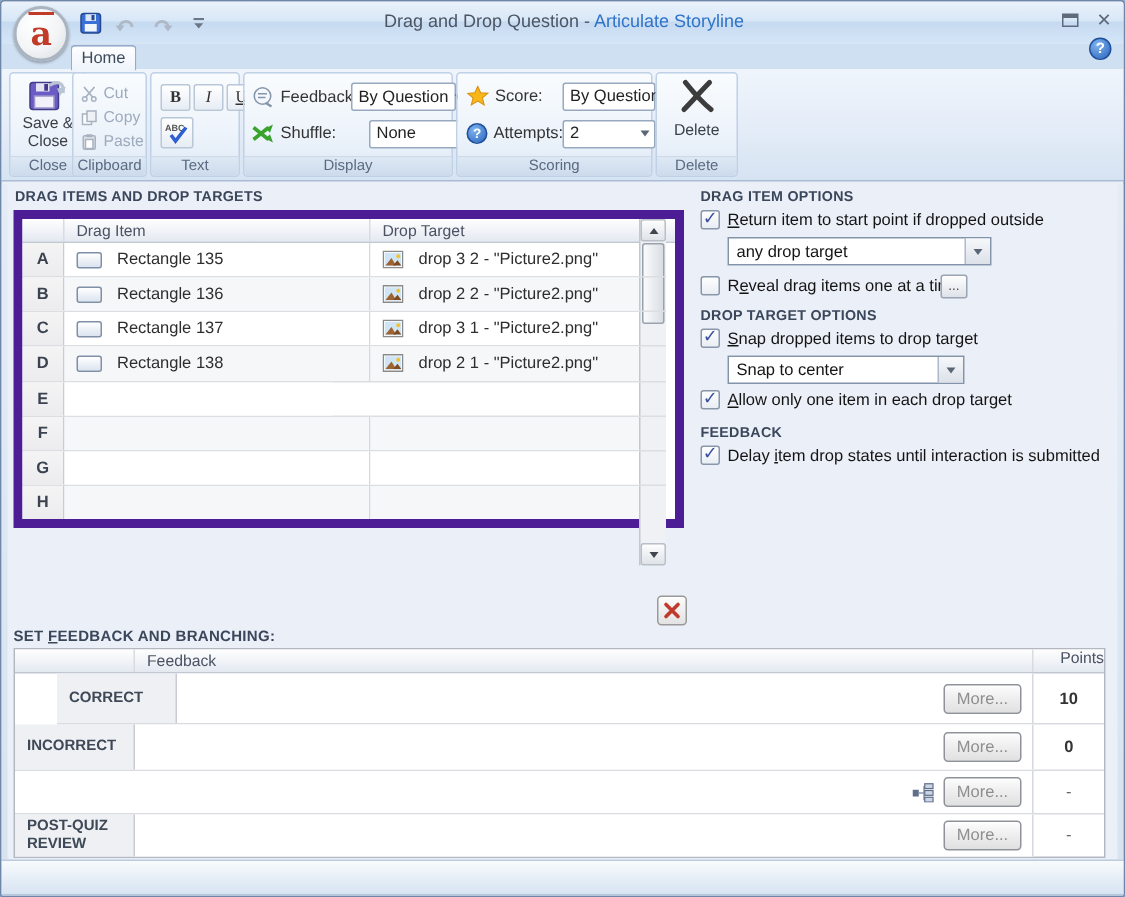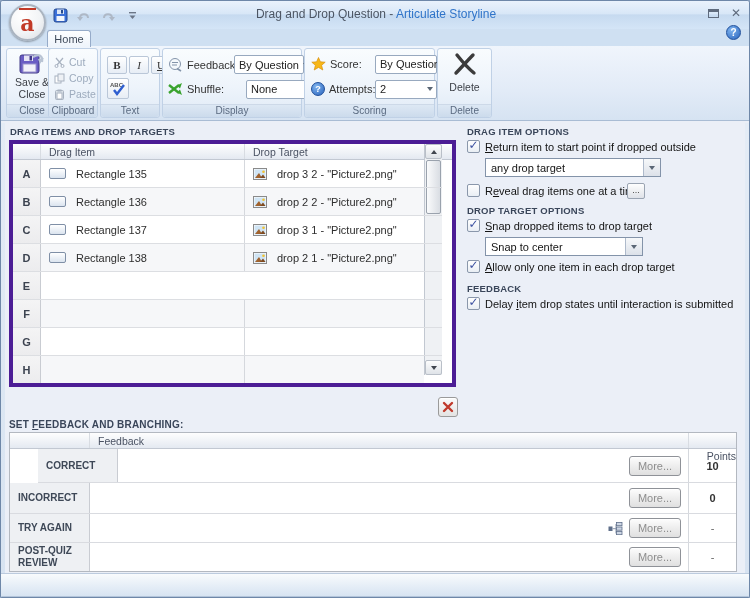--- a/index.html
+++ b/index.html
@@ -59,21 +59,21 @@
   
   .frame-side { position:absolute; top:122px; height:450px; width:4px; background:linear-gradient(#e4ecf6,#d7e3f1); }
   .statusbar { position:absolute; left:0; top:572px; width:750px; height:26px;
                background:linear-gradient(#f8fbfd,#e3ecf6 55%,#d3e1f0); border-top:1px solid #bccbde; }
   .statusbar::after { content:""; position:absolute; left:0; right:0; bottom:0; height:3px; background:linear-gradient(#b9c9dd,#93abc9); }
 
   
   .sec-hdr { position:absolute; font-size:9.5px; font-weight:bold; color:#3a465a; letter-spacing:.2px; }
 
   
-  .dtable { position:absolute; left:8px; top:139px; width:447px; height:247px; border:4px solid #4c1d95;
+  .dtable { position:absolute; left:8px; top:139px; width:447px; height:212px; border:6px solid #4c1d95;
             background:#fff; display:flex; flex-direction:column; }
   .dt-head { display:flex; height:16px; background:linear-gradient(#fefefe,#e4e9f1); border-bottom:1px solid #c2c8d2;
              font-size:10.5px; color:#4a5263; }
   .dt-head .c0 { width:28px; border-right:1px solid #d8dce2; }
   .dt-head .c1 { width:204px; padding:2px 0 0 8px; border-right:1px solid #d8dce2; }
   .dt-head .c2 { width:179px; padding:2px 0 0 8px; }
   .dt-body { flex:1; display:flex; flex-direction:column; }
   .drow { flex:1; display:flex; border-bottom:1px solid #dcdee2; }
   .drow:last-child { border-bottom:none; }
   .drow.alt .dcell { background:#f6f7f9; }
@@ -111,21 +111,21 @@
   .dots-btn { position:absolute; left:626px; top:182px; width:18px; height:16px; border:1px solid #9aa4b2; border-radius:2px;
               background:linear-gradient(#fefefe,#dfe2e8); font-size:9px; color:#444; text-align:center; line-height:13px; }
 
   
   .ftable { position:absolute; left:8px; top:431px; width:728px; height:140px; border:1px solid #b3b8c0;
             background:#fff; display:flex; flex-direction:column; }
   .ft-head { display:flex; height:16px; background:linear-gradient(#fefefe,#e4e9f1); border-bottom:1px solid #c2c8d2;
              font-size:10.5px; color:#4a5263; }
   .ft-head .c0 { width:80px; border-right:1px solid #d8dce2; }
   .ft-head .c1 { flex:1; padding:2px 0 0 8px; border-right:1px solid #d8dce2; }
-  .ft-head .c2 { width:47px; text-align:right; padding-top:17px; }
+  .ft-head .c2 { width:47px; text-align:right; padding-top:0; }
   .frow { display:flex; border-bottom:1px solid #d9dbe0; }
   .frow:last-child { border-bottom:none; }
   .f-label { width:80px; background:#eef0f3; border-right:1px solid #c9ccd2; display:flex; align-items:center;
              padding-left:8px; font-size:10px; font-weight:bold; color:#3e4857; line-height:1.2; }
   .f-feed { flex:1; display:flex; align-items:center; justify-content:flex-end; gap:6px; padding-right:7px;
             border-right:1px solid #d5d8dd; background:#fff; }
   .f-points { width:47px; display:flex; align-items:center; justify-content:center; font-size:11px; font-weight:bold; color:#333; }
   .f-points.dash { font-weight:normal; color:#666; }
   .more-btn { width:52px; height:20px; border:1px solid #8f9298; border-radius:3px; color:#8e8e8e; font-size:11px;
               background:linear-gradient(#fdfdfd,#efefef 45%,#e0e0e0); display:flex; align-items:center; justify-content:center;
@@ -498,21 +498,20 @@
       <div class="f-points">10</div>
     </div>
     <div class="frow" style="flex:30;">
       <div class="f-label">INCORRECT</div>
       <div class="f-feed">
         <span class="more-btn">More...</span>
       </div>
       <div class="f-points">0</div>
     </div>
     <div class="frow" style="flex:29;">
-      <div class="f-label">TRY AGAIN</div>
       <div class="f-feed">
         <svg width="15" height="13" viewBox="0 0 15 13">
             <rect x="0.5" y="4.5" width="4" height="4.5" fill="#5f6f8a"></rect>
             <line x1="4.5" y1="6.7" x2="8" y2="6.7" stroke="#8a97ab"></line>
             <line x1="8" y1="2" x2="8" y2="11.5" stroke="#8a97ab"></line>
             <rect x="8.5" y="0.5" width="5.5" height="3.2" fill="#cdd6e4" stroke="#5f6f8a" stroke-width=".8"></rect>
             <rect x="8.5" y="5" width="5.5" height="3.2" fill="#cdd6e4" stroke="#5f6f8a" stroke-width=".8"></rect>
             <rect x="8.5" y="9.5" width="5.5" height="3.2" fill="#cdd6e4" stroke="#5f6f8a" stroke-width=".8"></rect>
           </svg>
         <span class="more-btn">More...</span>

